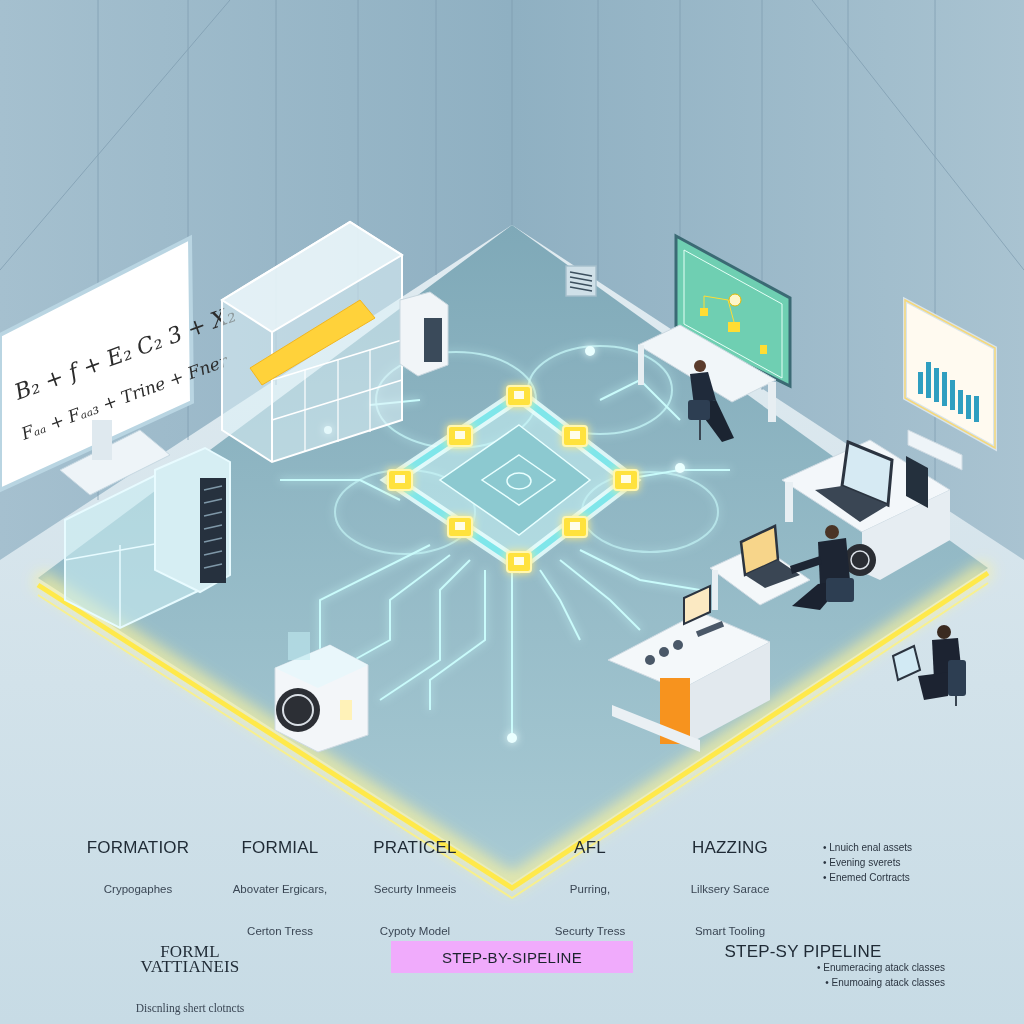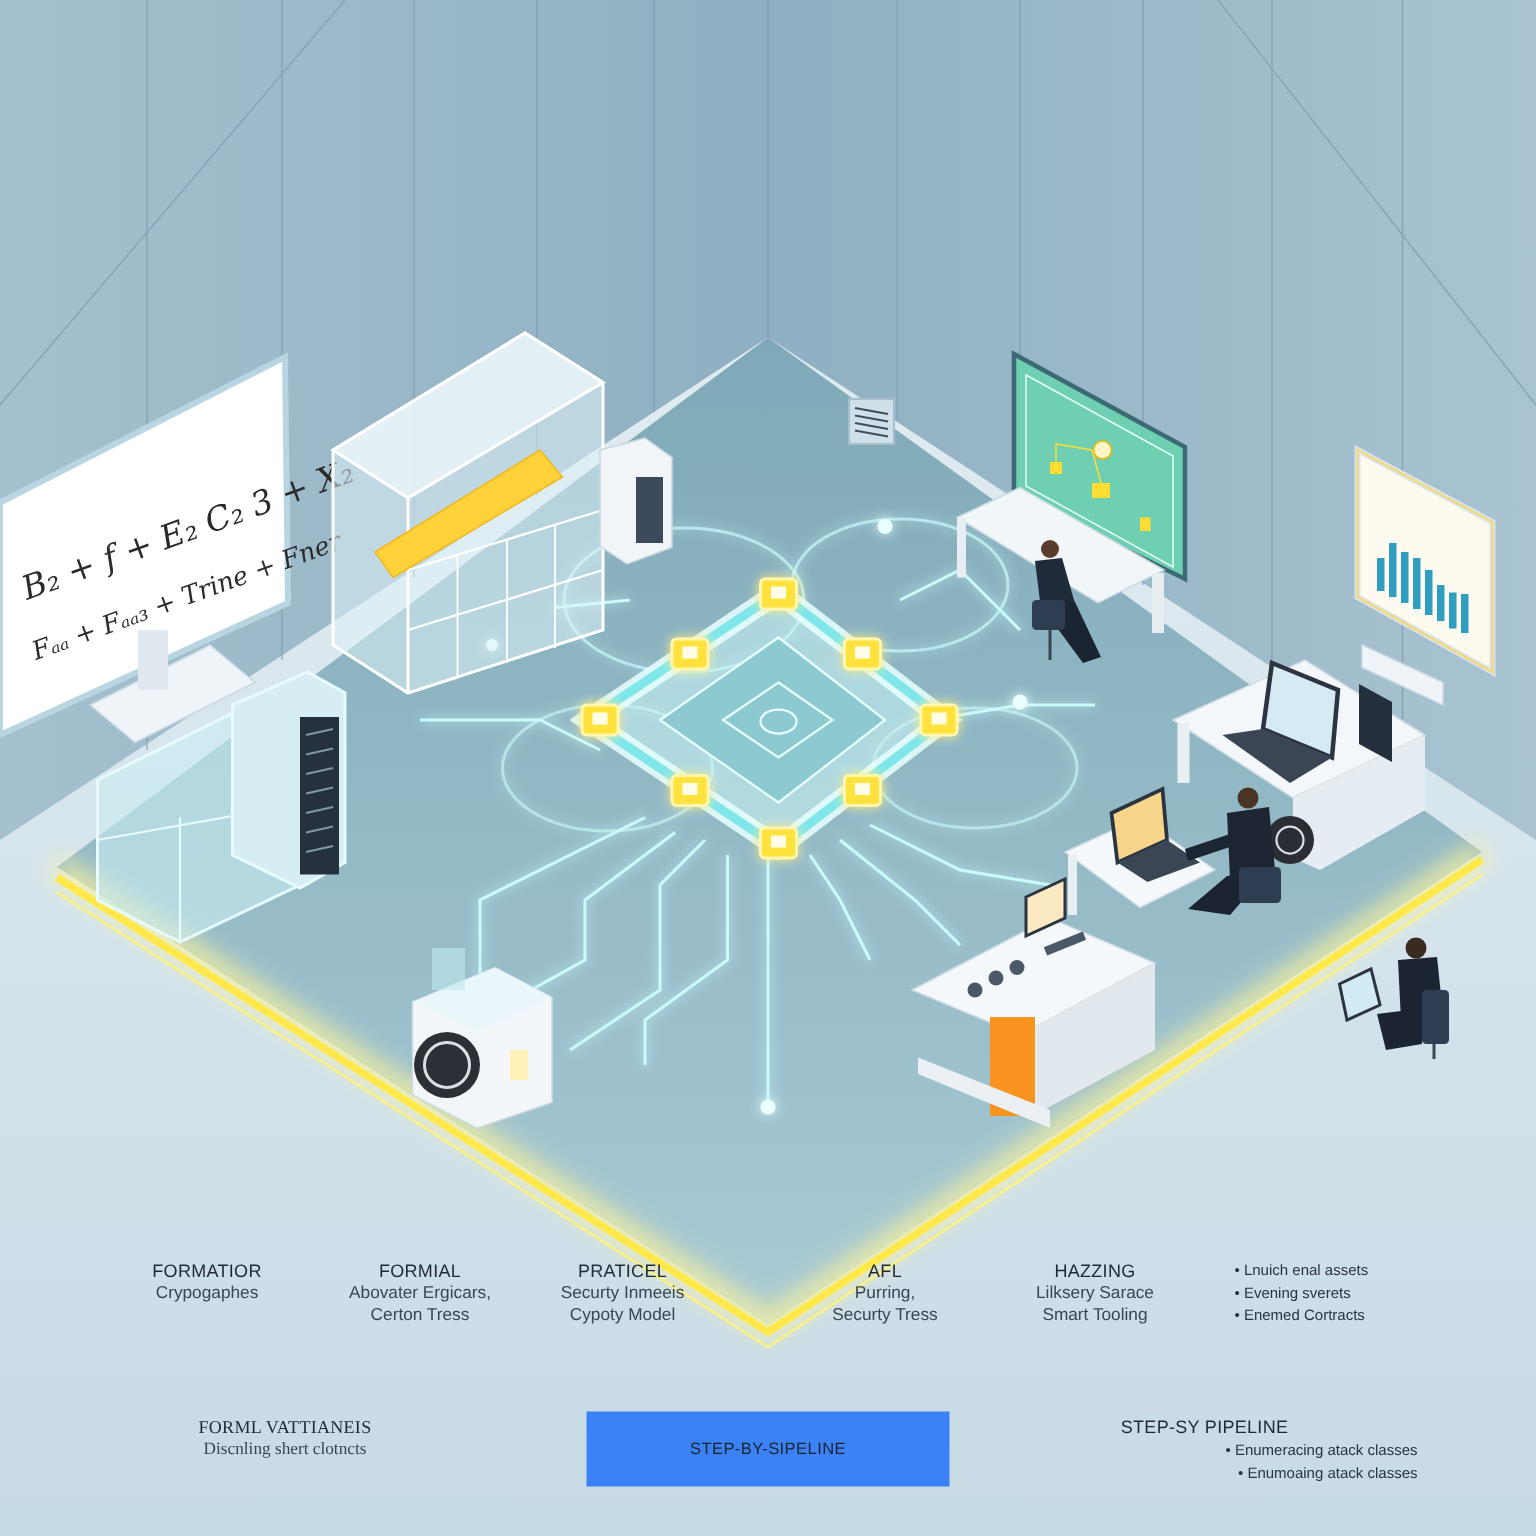--- a/index.html
+++ b/index.html
@@ -1,23 +1,23 @@
 <!DOCTYPE html>
 <html><head>
   <meta charset="utf-8">
   <style>
     html, body { margin: 0; padding: 0; }
     body { width: 1024px; height: 1024px; overflow: hidden; background: #dbe7ee; font-family: "Liberation Sans", sans-serif; position: relative; }
     .scene { position: absolute; left: 0; top: 0; width: 1024px; height: 1024px; }
     .lbl { position: absolute; text-align: center; color: #2a3440; font-size: 11.5px; line-height: 15px; }
-    .lbl .t { display: block; font-size: 12px; letter-spacing: 0.2px; color: #1f2a35; }
-    .lbl .s { display: block; color: #3a4654; }
+    .lbl .t { display: block; font-size: 17px; letter-spacing: 0.2px; color: #1f2a35; }
+    .lbl .s { display: block; color: #3a4654; margin-top: 27px; }
     .bul { position: absolute; color: #2a3440; font-size: 10px; line-height: 15px; text-align: left; }
     .bul div::before { content: "\2022  "; }
-    .pipe-box { position: absolute; left: 391px; top: 941px; width: 242px; height: 50px; background: #3b82f6; display: flex; align-items: center; justify-content: center; font-size: 11px; color: #1b232c; letter-spacing: 0.3px; }
+    .pipe-box { position: absolute; left: 391px; top: 941px; width: 242px; height: 32px; background: #f0abfc; display: flex; align-items: center; justify-content: center; font-size: 15px; color: #1b232c; letter-spacing: 0.3px; }
     .wb-text { font-family: "DejaVu Serif", serif; font-style: italic; fill: #2b2b2b; }
   </style>
 </head>
 <body>
 
 <svg class="scene" viewBox="0 0 1024 1024" xmlns="http://www.w3.org/2000/svg">
   <defs>
     <linearGradient id="wallL" x1="0" y1="0" x2="1" y2="0">
       <stop offset="0" stop-color="#a5c0cf"></stop>
       <stop offset="1" stop-color="#8fb0c2"></stop>

